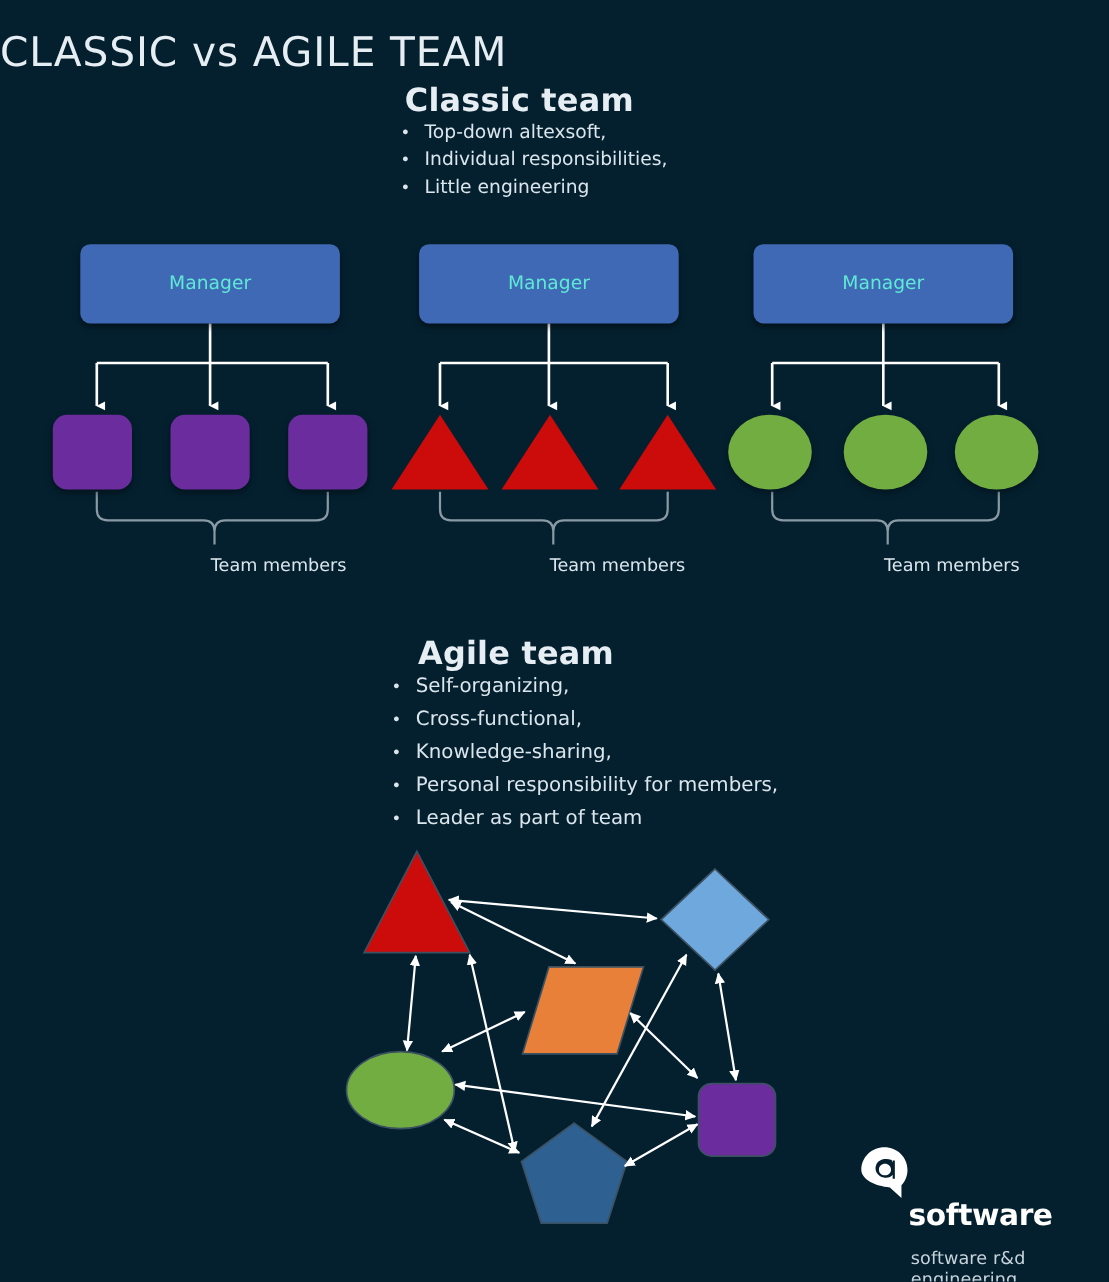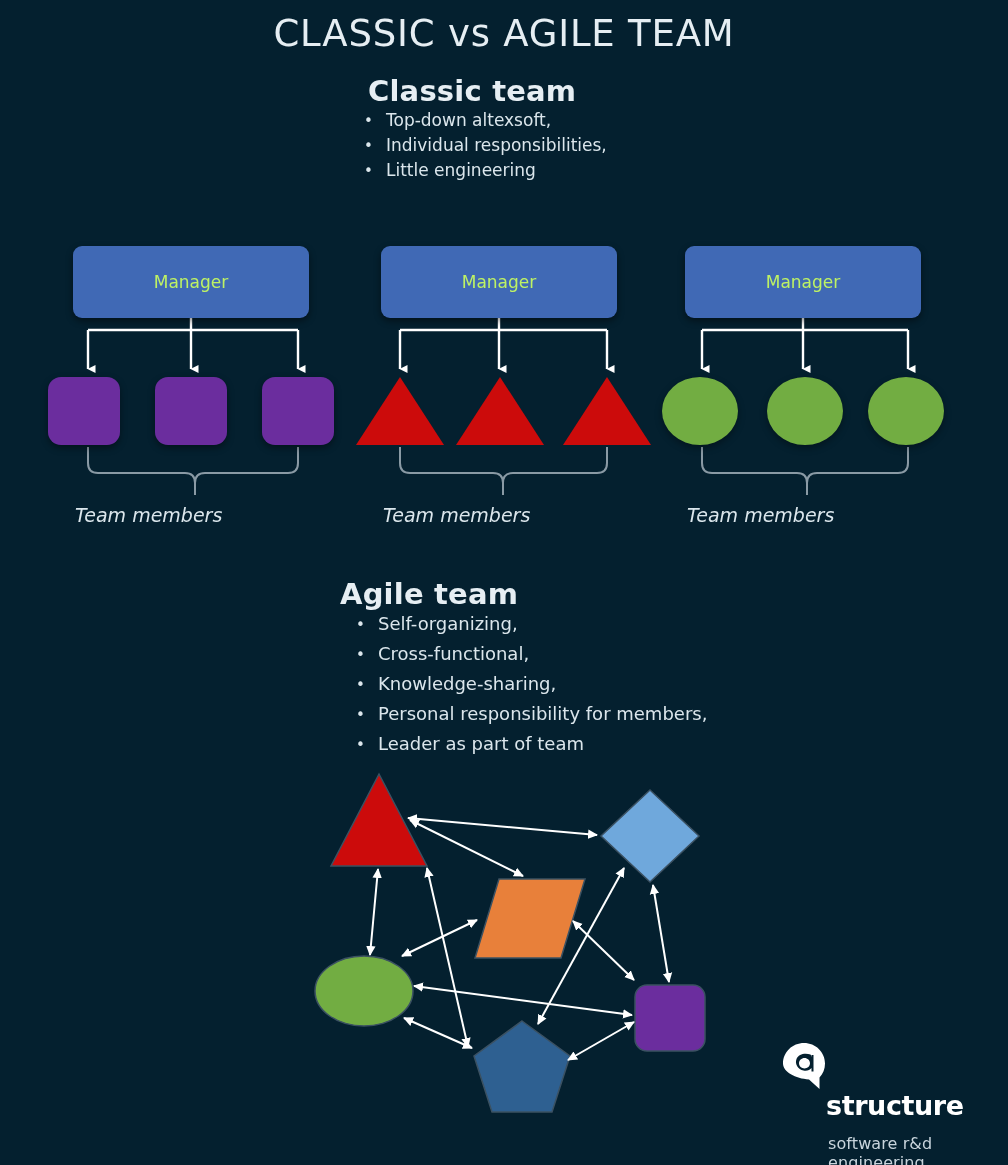--- a/index.html
+++ b/index.html
@@ -19,38 +19,38 @@
   #canvas {
     position: absolute;
     inset: 0;
     width: 1008px;
     height: 1165px;
   }
   .abs { position: absolute; }
 
   
   #main-title {
-    top: 12px;
+    top: 26px;
     left: 0;
     width: 1008px;
-    text-align: center;
+    text-align: left;
     font-size: 37px;
     letter-spacing: 0.8px;
     color: #e6eef3;
     font-weight: 400;
     font-family: "DejaVu Sans", sans-serif;
   }
   .section-head {
     font-size: 29px;
     color: #e6eef3;
     font-weight: 700;
     letter-spacing: 0.2px;
   }
   #classic-head { top: 74px; left: 368px; }
-  #agile-head   { top: 577px; left: 340px; }
+  #agile-head   { top: 577px; left: 380px; }
 
   .bullet-list { list-style: none; margin: 0; padding: 0; }
   .bullet-list li {
     display: flex;
     align-items: baseline;
     font-size: 17px;
     color: #dbe6ec;
     line-height: 1.0;
   }
   .bullet-dot {
@@ -69,30 +69,28 @@
   
   .manager-box {
     width: 236px;
     height: 72px;
     border-radius: 9px;
     background: #4069b5;
     display: flex;
     align-items: center;
     justify-content: center;
     font-size: 17px;
-    color: #bef264;
+    color: #5eead4;
     box-shadow: 0 3px 7px rgba(0,0,0,0.45);
-    margin-top: 24px;
   }
   .group-label {
-    font-size: 19px;
+    font-size: 16px;
     color: #dbe6ec;
-    text-align: left;
+    text-align: right;
     width: 240px;
-    font-style: italic;
   }
 
   .node-purple {
     width: 72px;
     height: 68px;
     border-radius: 13px;
     background: #6b2d9e;
     box-shadow: 0 3px 7px rgba(0,0,0,0.4);
   }
   .node-green {
@@ -259,15 +257,15 @@
 <div class="abs" id="logo">
   <svg width="54" height="50" viewBox="0 0 54 50">
     <path d="M22,1 C33.5,1 43,10 43,21.5 C43,27 41,32 37.5,35.5 L37.5,47 L27,37.5
              C13.5,36.5 1,30 1,21.5 C1,10 10.5,1 22,1 Z" fill="#ffffff"></path>
     <path d="M28.5,12.5 C23,10.5 16.5,12 14.5,17 C12.5,22 16,27.5 21.5,28.5
              C25,29.2 28,28 29.5,26 L29.5,29.5 L31.5,29.5 L31.5,13 L29.5,13 L29.5,15
              C29.2,14 29,13 28.5,12.5 Z M22.5,16 C25.5,16 28,18.3 28,21.3
              C28,24.3 25.5,26.5 22.5,26.5 C19.5,26.5 17,24.3 17,21.3
              C17,18.3 19.5,16 22.5,16 Z" fill="#04202f"></path>
   </svg>
-  <div id="logo-word">structure</div>
+  <div id="logo-word">software</div>
   <div id="logo-tag">software r&amp;d engineering</div>
 </div>
 
 </body></html>

